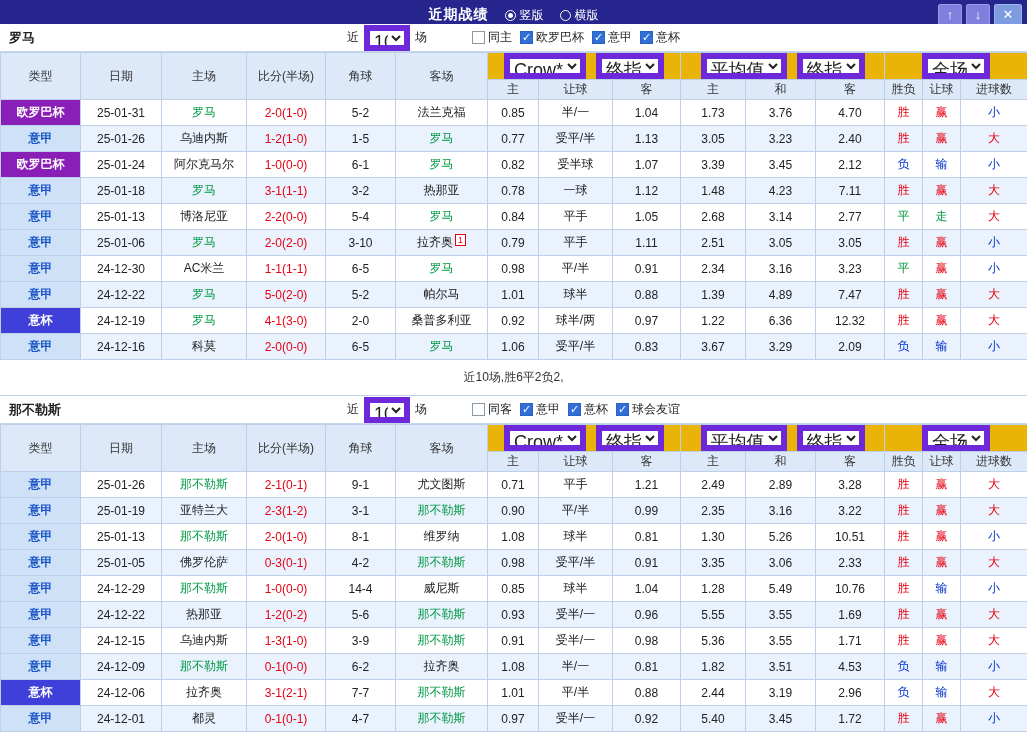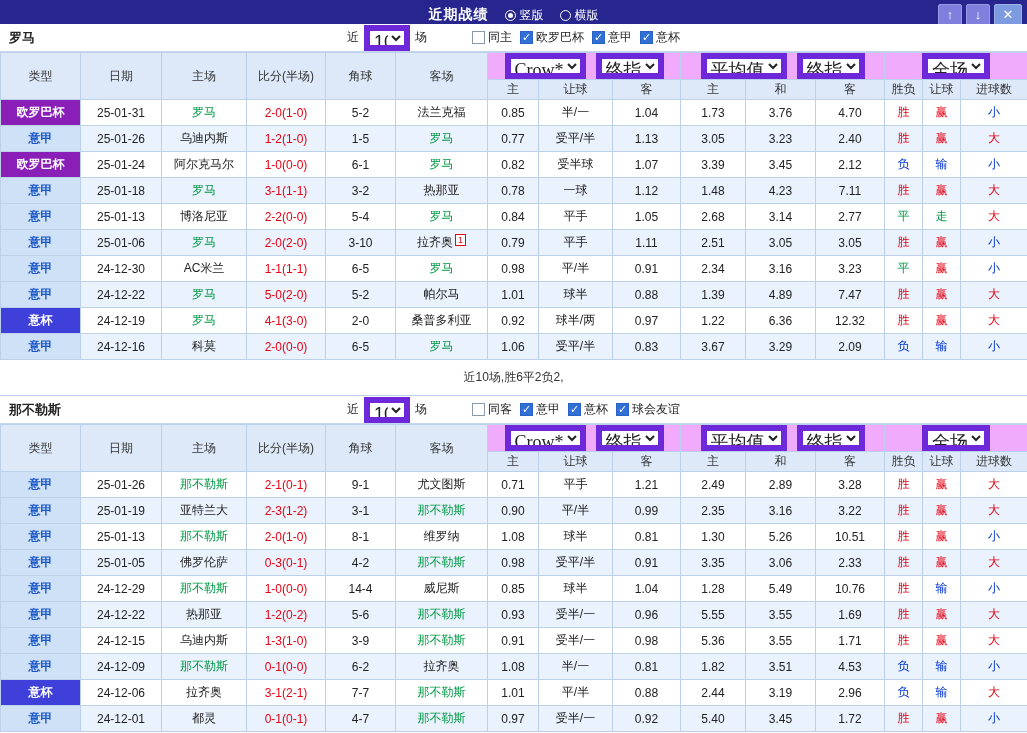--- a/index.html
+++ b/index.html
@@ -54,21 +54,21 @@
   }
   .count-select { width: 46px; }
 
   
   table { width: 1027px; border-collapse: collapse; table-layout: fixed; font-size: 12px; }
   th, td {
     border: 1px solid #bdd0ea; text-align: center; vertical-align: middle;
     padding: 0; overflow: hidden; white-space: nowrap;
   }
   thead th { background: #dde9f8; font-weight: normal; color: #333; height: 20px; }
-  thead th.dropdowns { background: #f0abfc; font-family: Liberation Serif, serif; }
+  thead th.dropdowns { background: #eab308; }
   .sel-wrap { display: flex; justify-content: center; align-items: center; gap: 10px; }
   tbody tr { height: 26px; }
   tbody tr:nth-child(even) { background: #eaf2fd; }
 
   td.cell-type { font-weight: bold; }
   td.type-serie  { background: #cfe1f7; color: #1a56c8; }
   td.type-europa { background: #8a1fb8; color: #fff; }
   td.type-coppa  { background: #3f3fd9; color: #fff; }
 
   .c-red   { color: #e60012; }

